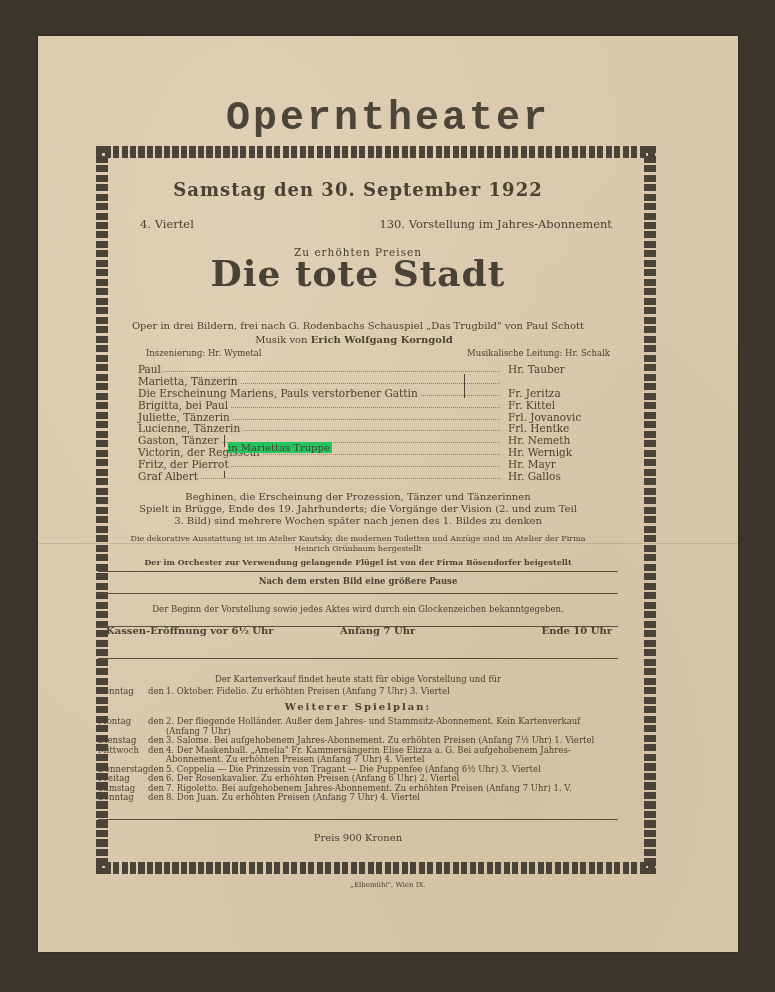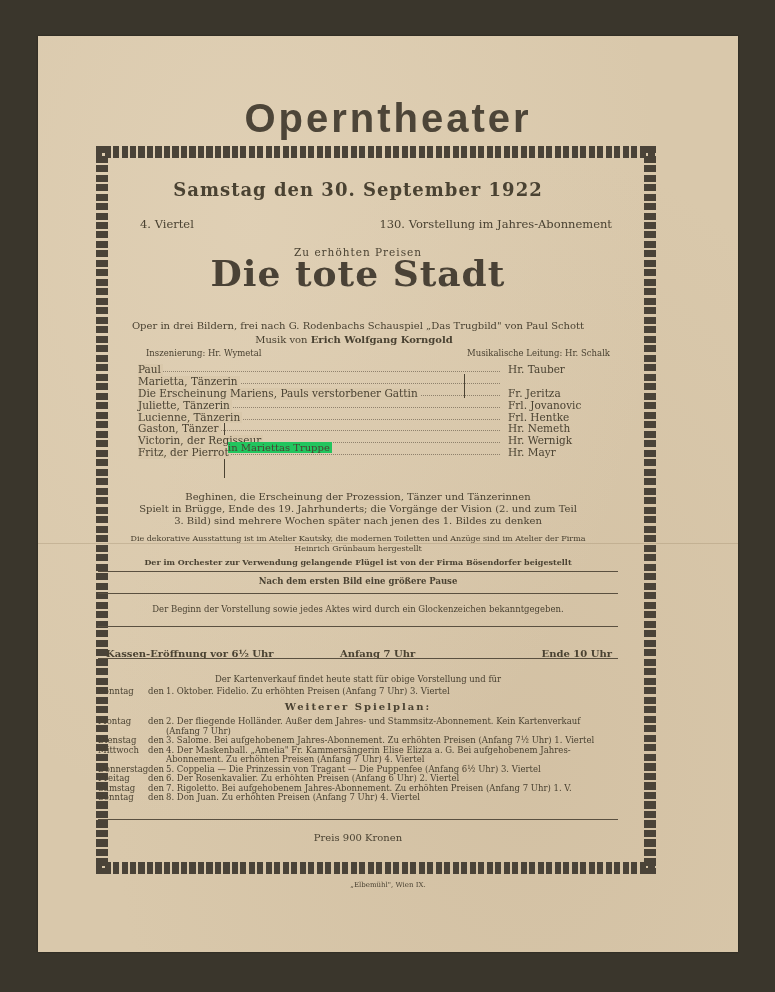--- a/index.html
+++ b/index.html
@@ -17,21 +17,21 @@
       radial-gradient(ellipse at 30% 20%, rgba(230,215,190,0.5), transparent 60%),
       radial-gradient(ellipse at 70% 80%, rgba(200,180,150,0.35), transparent 60%);
     box-shadow: 0 0 2px rgba(0,0,0,0.4);
   }
   .fold {
     position:absolute; left:0; right:0; top:507px; height:1px;
     background:rgba(160,140,110,0.35);
   }
   .title {
     position:absolute; left:0; right:0; top:60px; text-align:center;
-    font-family:Liberation Sans, sans-serif; font-weight:bold; font-size:40px;
+    font-family:Liberation Mono, monospace; font-weight:bold; font-size:40px;
     letter-spacing:3px; color:#4d4538;
   }
   .frame {
     position:absolute; left:58px; top:110px; width:560px; height:728px;
   }
   .bar-h {
     position:absolute; left:0; right:0; height:12px;
     background: repeating-linear-gradient(90deg, #4a4338 0 6px, transparent 6px 8.5px);
   }
   .bar-h.top { top:0; }
@@ -90,21 +90,21 @@
   .brace2 {
     position:absolute; left:366px; top:228px; width:3px; height:24px; border-left:1.5px solid #4a4232;
   }
   .notes { position:absolute; left:0; right:0; top:345px; text-align:center; font-size:10px; line-height:12px; }
   .notes2 { position:absolute; left:0; right:0; top:388px; text-align:center; font-size:8px; line-height:10px; }
   .notes3 { position:absolute; left:0; right:0; top:411px; text-align:center; font-size:8px; font-weight:bold; }
   .hr { position:absolute; left:0; right:0; height:1px; background:#5a5040; }
   .pause { position:absolute; left:0; right:0; top:430px; text-align:center; font-size:8.5px; font-weight:bold; }
   .bell { position:absolute; left:0; right:0; top:458px; text-align:center; font-size:8.5px; }
   .times {
-    position:absolute; left:8px; right:6px; top:502px; display:flex; justify-content:space-between;
+    position:absolute; left:8px; right:6px; top:479px; display:flex; justify-content:space-between;
     font-size:10px; font-weight:bold;
   }
   .times span:nth-child(2) { margin-left:-60px; }
   .sale { position:absolute; left:0; right:0; top:528px; text-align:center; font-size:8.5px; }
   .sched { position:absolute; left:0; right:0; font-size:8.5px; line-height:9.5px; }
   .sched .r { display:flex; }
   .sched .day { width:48px; }
   .sched .den { width:20px; text-align:center; }
   .sched .txt { flex:1; }
   .weiter { position:absolute; left:0; right:0; top:555px; text-align:center; font-size:10px; letter-spacing:2px; font-weight:bold; }
@@ -155,20 +155,25 @@
         <span class="role">Marietta, Tänzerin</span>
         <span class="actor"></span>
       </div>
     <div class="cast-row">
         <span class="dots"></span>
         <span class="role">Die Erscheinung Mariens, Pauls verstorbener Gattin</span>
         <span class="actor">Fr. Jeritza</span>
       </div>
     <div class="cast-row">
         <span class="dots"></span>
+        <span class="role">Brigitta, bei Paul</span>
+        <span class="actor">Fr. Kittel</span>
+      </div>
+    <div class="cast-row">
+        <span class="dots"></span>
         <span class="role">Juliette, Tänzerin</span>
         <span class="actor">Frl. Jovanovic</span>
       </div>
     <div class="cast-row">
         <span class="dots"></span>
         <span class="role">Lucienne, Tänzerin</span>
         <span class="actor">Frl. Hentke</span>
       </div>
     <div class="cast-row">
         <span class="dots"></span>
@@ -177,20 +182,25 @@
       </div>
     <div class="cast-row">
         <span class="dots"></span>
         <span class="role">Victorin, der Regisseur</span>
         <span class="actor">Hr. Wernigk</span>
       </div>
     <div class="cast-row">
         <span class="dots"></span>
         <span class="role">Fritz, der Pierrot</span>
         <span class="actor">Hr. Mayr</span>
+      </div>
+    <div class="cast-row">
+        <span class="dots"></span>
+        <span class="role">Graf Albert</span>
+        <span class="actor">Hr. Gallos</span>
       </div>
   </div>
   <div class="brace2"></div>
   <div class="brace"></div>
   <div class="troupe">in Mariettas Truppe</div>
 
   <div class="notes">
     <div>Beghinen, die Erscheinung der Prozession, Tänzer und Tänzerinnen</div>
     <div>Spielt in Brügge, Ende des 19. Jahrhunderts; die Vorgänge der Vision (2. und zum Teil</div>
     <div>3. Bild) sind mehrere Wochen später nach jenen des 1. Bildes zu denken</div>

